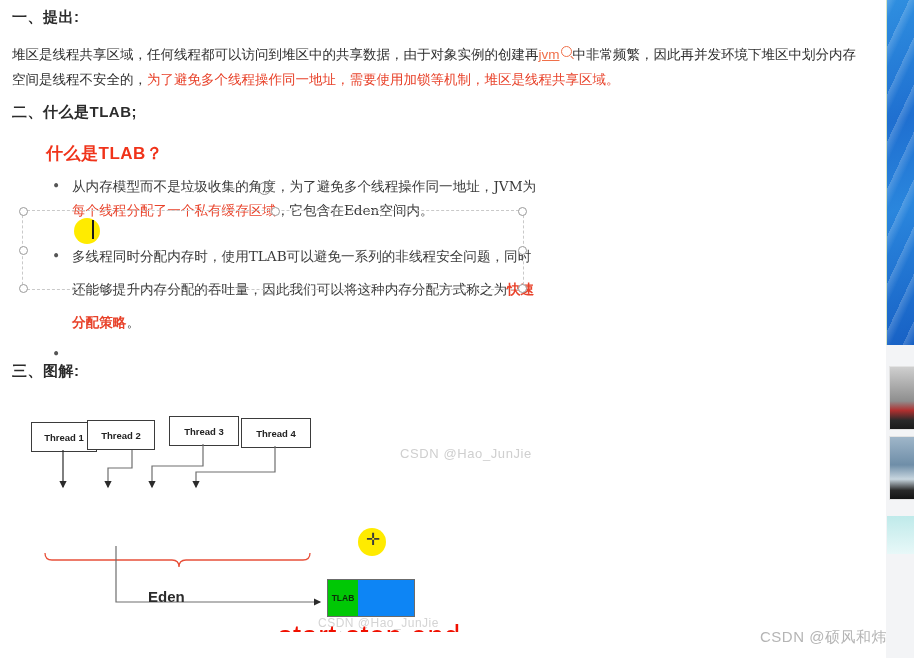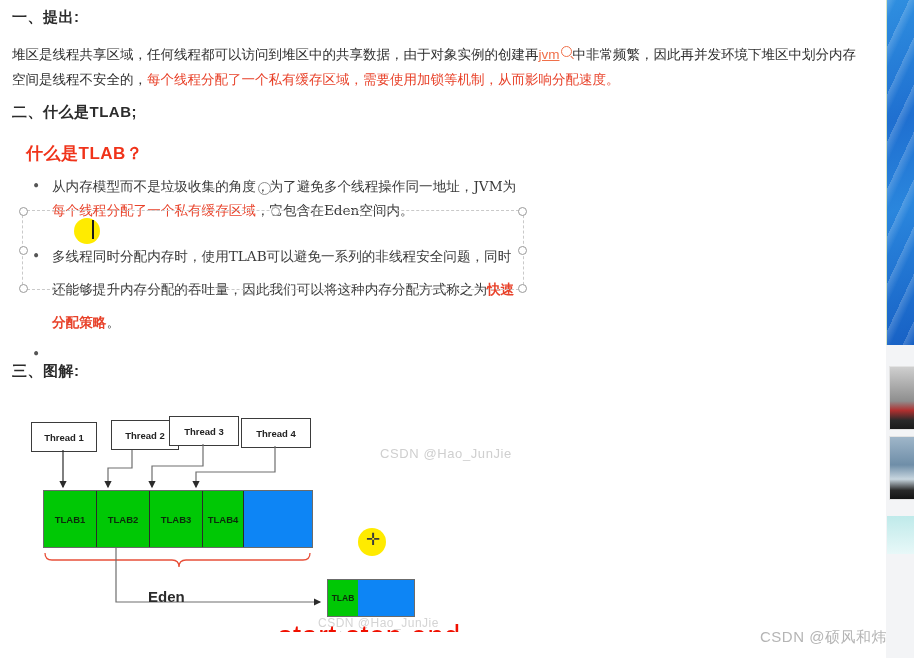--- a/index.html
+++ b/index.html
@@ -31,21 +31,21 @@
 
   .para{position:absolute;left:12px;width:856px;font-size:13.5px;line-height:25px;color:#2f2f2f;}
   #p1{top:42px;}
   .lnk{color:#f0704a;}
   .mag{display:inline-block;width:9px;height:9px;border:1.4px solid #f0704a;border-radius:50%;
        position:relative;vertical-align:2px;margin:0 1px;}
   .mag:after{content:"";position:absolute;right:-3px;bottom:-2px;width:4px;height:1.4px;background:#f0704a;transform:rotate(45deg);}
   .red{color:#e8422a;}
 
   
-  .slide{position:absolute;left:4px;top:128px;width:528px;height:222px;background:#fff;text-decoration:underline;}
+  .slide{position:absolute;left:24px;top:128px;width:528px;height:222px;background:#fff;text-decoration:underline;}
   .slide-title{position:absolute;left:22px;top:14px;font-size:17px;font-weight:bold;color:#f0331a;letter-spacing:.5px;}
 
   .bul{position:absolute;font-family:"DejaVu Serif","Liberation Serif",serif;font-size:13.6px;color:#3a3a3a;}
   .bul .dot{position:absolute;left:-20px;top:0px;font-size:14px;color:#555;}
   #b1{left:48px;top:46px;width:470px;line-height:24px;}
   #b2{left:48px;top:112px;width:470px;line-height:33px;}
   #b3{left:48px;top:215px;width:470px;line-height:22px;}
   .bul .r{color:#e8422a;}
   .bul .rb{color:#e8422a;font-weight:bold;}
 
@@ -64,21 +64,21 @@
   .cur-rot{position:absolute;left:258px;top:182px;width:11px;height:11px;border:1.3px solid #8d8d8d;border-radius:50%;}
   .cur-move{position:absolute;left:366px;top:531px;font-size:17px;color:#3c3c3c;line-height:17px;}
 
   .wm-slide{position:absolute;left:376px;top:318px;font-size:13px;color:#cfcfcf;letter-spacing:.6px;}
 
   
   .diagram{position:absolute;left:0px;top:390px;width:560px;height:268px;}
   .tbox{position:absolute;border:1.4px solid #3b3b3b;background:#fff;
     font-size:9.5px;font-weight:bold;color:#222;display:flex;align-items:center;justify-content:center;height:28px;}
   #t1{left:31px;top:32px;width:64px;}
-  #t2{left:87px;top:30px;width:66px;margin-left:24px;}
+  #t2{left:87px;top:30px;width:66px;}
   #t3{left:169px;top:26px;width:68px;}
   #t4{left:241px;top:28px;width:68px;}
 
   .mem{position:absolute;left:43px;top:100px;width:268px;height:56px;border:1.3px solid #6b6b6b;}
   .cell{position:absolute;top:0;height:56px;background:#00c805;border-right:1.6px solid #2b2b2b;
     display:flex;align-items:center;justify-content:center;font-size:9.5px;font-weight:bold;color:#0b2b0b;}
   .cell.free{background:#0d85f5;border-right:none;}
   .eden-lbl{position:absolute;left:148px;top:198px;font-size:15px;font-weight:bold;color:#2b2b2b;}
 
   .tlab2{position:absolute;left:327px;top:579px;width:86px;height:36px;border:1.3px solid #6b6b6b;}
@@ -92,21 +92,21 @@
   .wm-diag2{position:absolute;left:318px;top:629px;font-size:8px;color:#b9b9b9;}
 </style>
 </head>
 <body>
 
 <div class="page">
 
   <div class="h-sec" id="h1">一、提出:</div>
 
   <div class="para" id="p1">
-    <span>堆区是线程共享区域，任何线程都可以访问到堆区中的共享数据，由于对象实例的创建再</span><a href="#" class="lnk">jvm</a><span class="mag"></span><span>中非常频繁，因此再并发环境下堆区中划分内存空间是线程不安全的，</span><span class="red">每个线程分配了一个私有缓存区域，需要使用加锁等机制，从而影响分配速度。</span>
+    <span>堆区是线程共享区域，任何线程都可以访问到堆区中的共享数据，由于对象实例的创建再</span><a href="#" class="lnk">jvm</a><span class="mag"></span><span>中非常频繁，因此再并发环境下堆区中划分内存空间是线程不安全的，</span><span class="red">为了避免多个线程操作同一地址，需要使用加锁等机制，堆区是线程共享区域。</span>
   </div>
 
   <div class="h-sec" id="h2">二、什么是TLAB;</div>
 
   <div class="slide">
     <div class="slide-title">什么是TLAB？</div>
 
     <div class="bul" id="b1">
       <span class="dot">•</span><span>从内存模型而不是垃圾收集的角度，为了避免多个线程操作同一地址，JVM为</span><span class="r">每个线程分配了一个私有缓存区域</span><span>，它包含在Eden空间内。</span>
     </div>
@@ -156,27 +156,20 @@
       <path d="M63,60 L63,97" stroke="#2b2b2b" stroke-width="1.2" fill="none" marker-end="url(#ah)"></path>
       <path d="M132,60 L132,78 L108,78 L108,97" stroke="#6e6e6e" stroke-width="1.2" fill="none" marker-end="url(#ah)"></path>
       <path d="M203,54 L203,76 L152,76 L152,97" stroke="#6e6e6e" stroke-width="1.2" fill="none" marker-end="url(#ah)"></path>
       <path d="M275,56 L275,82 L196,82 L196,97" stroke="#6e6e6e" stroke-width="1.2" fill="none" marker-end="url(#ah)"></path>
 
       <path d="M45,163 q0,7 7,7 L172,170 q7,0 7,7 q0,-7 7,-7 L303,170 q7,0 7,-7" stroke="#e8503a" stroke-width="1.3" fill="none"></path>
 
       <path d="M116,156 L116,212 L320,212" stroke="#6e6e6e" stroke-width="1.2" fill="none" marker-end="url(#ah2)"></path>
     </svg>
 
-    <div class="mem">
-      <div class="cell" style="left:0;width:52px;">TLAB1</div>
-      <div class="cell" style="left:53px;width:52px;">TLAB2</div>
-      <div class="cell" style="left:106px;width:52px;">TLAB3</div>
-      <div class="cell" style="left:159px;width:40px;">TLAB4</div>
-      <div class="cell free" style="left:200px;right:0;"></div>
-    </div>
 
     <div class="eden-lbl">Eden</div>
   </div>
 
   <div class="tlab2">
     <div class="g">TLAB</div>
     <div class="b"></div>
   </div>
 
   <div class="wm-diag">CSDN @Hao_JunJie</div>

